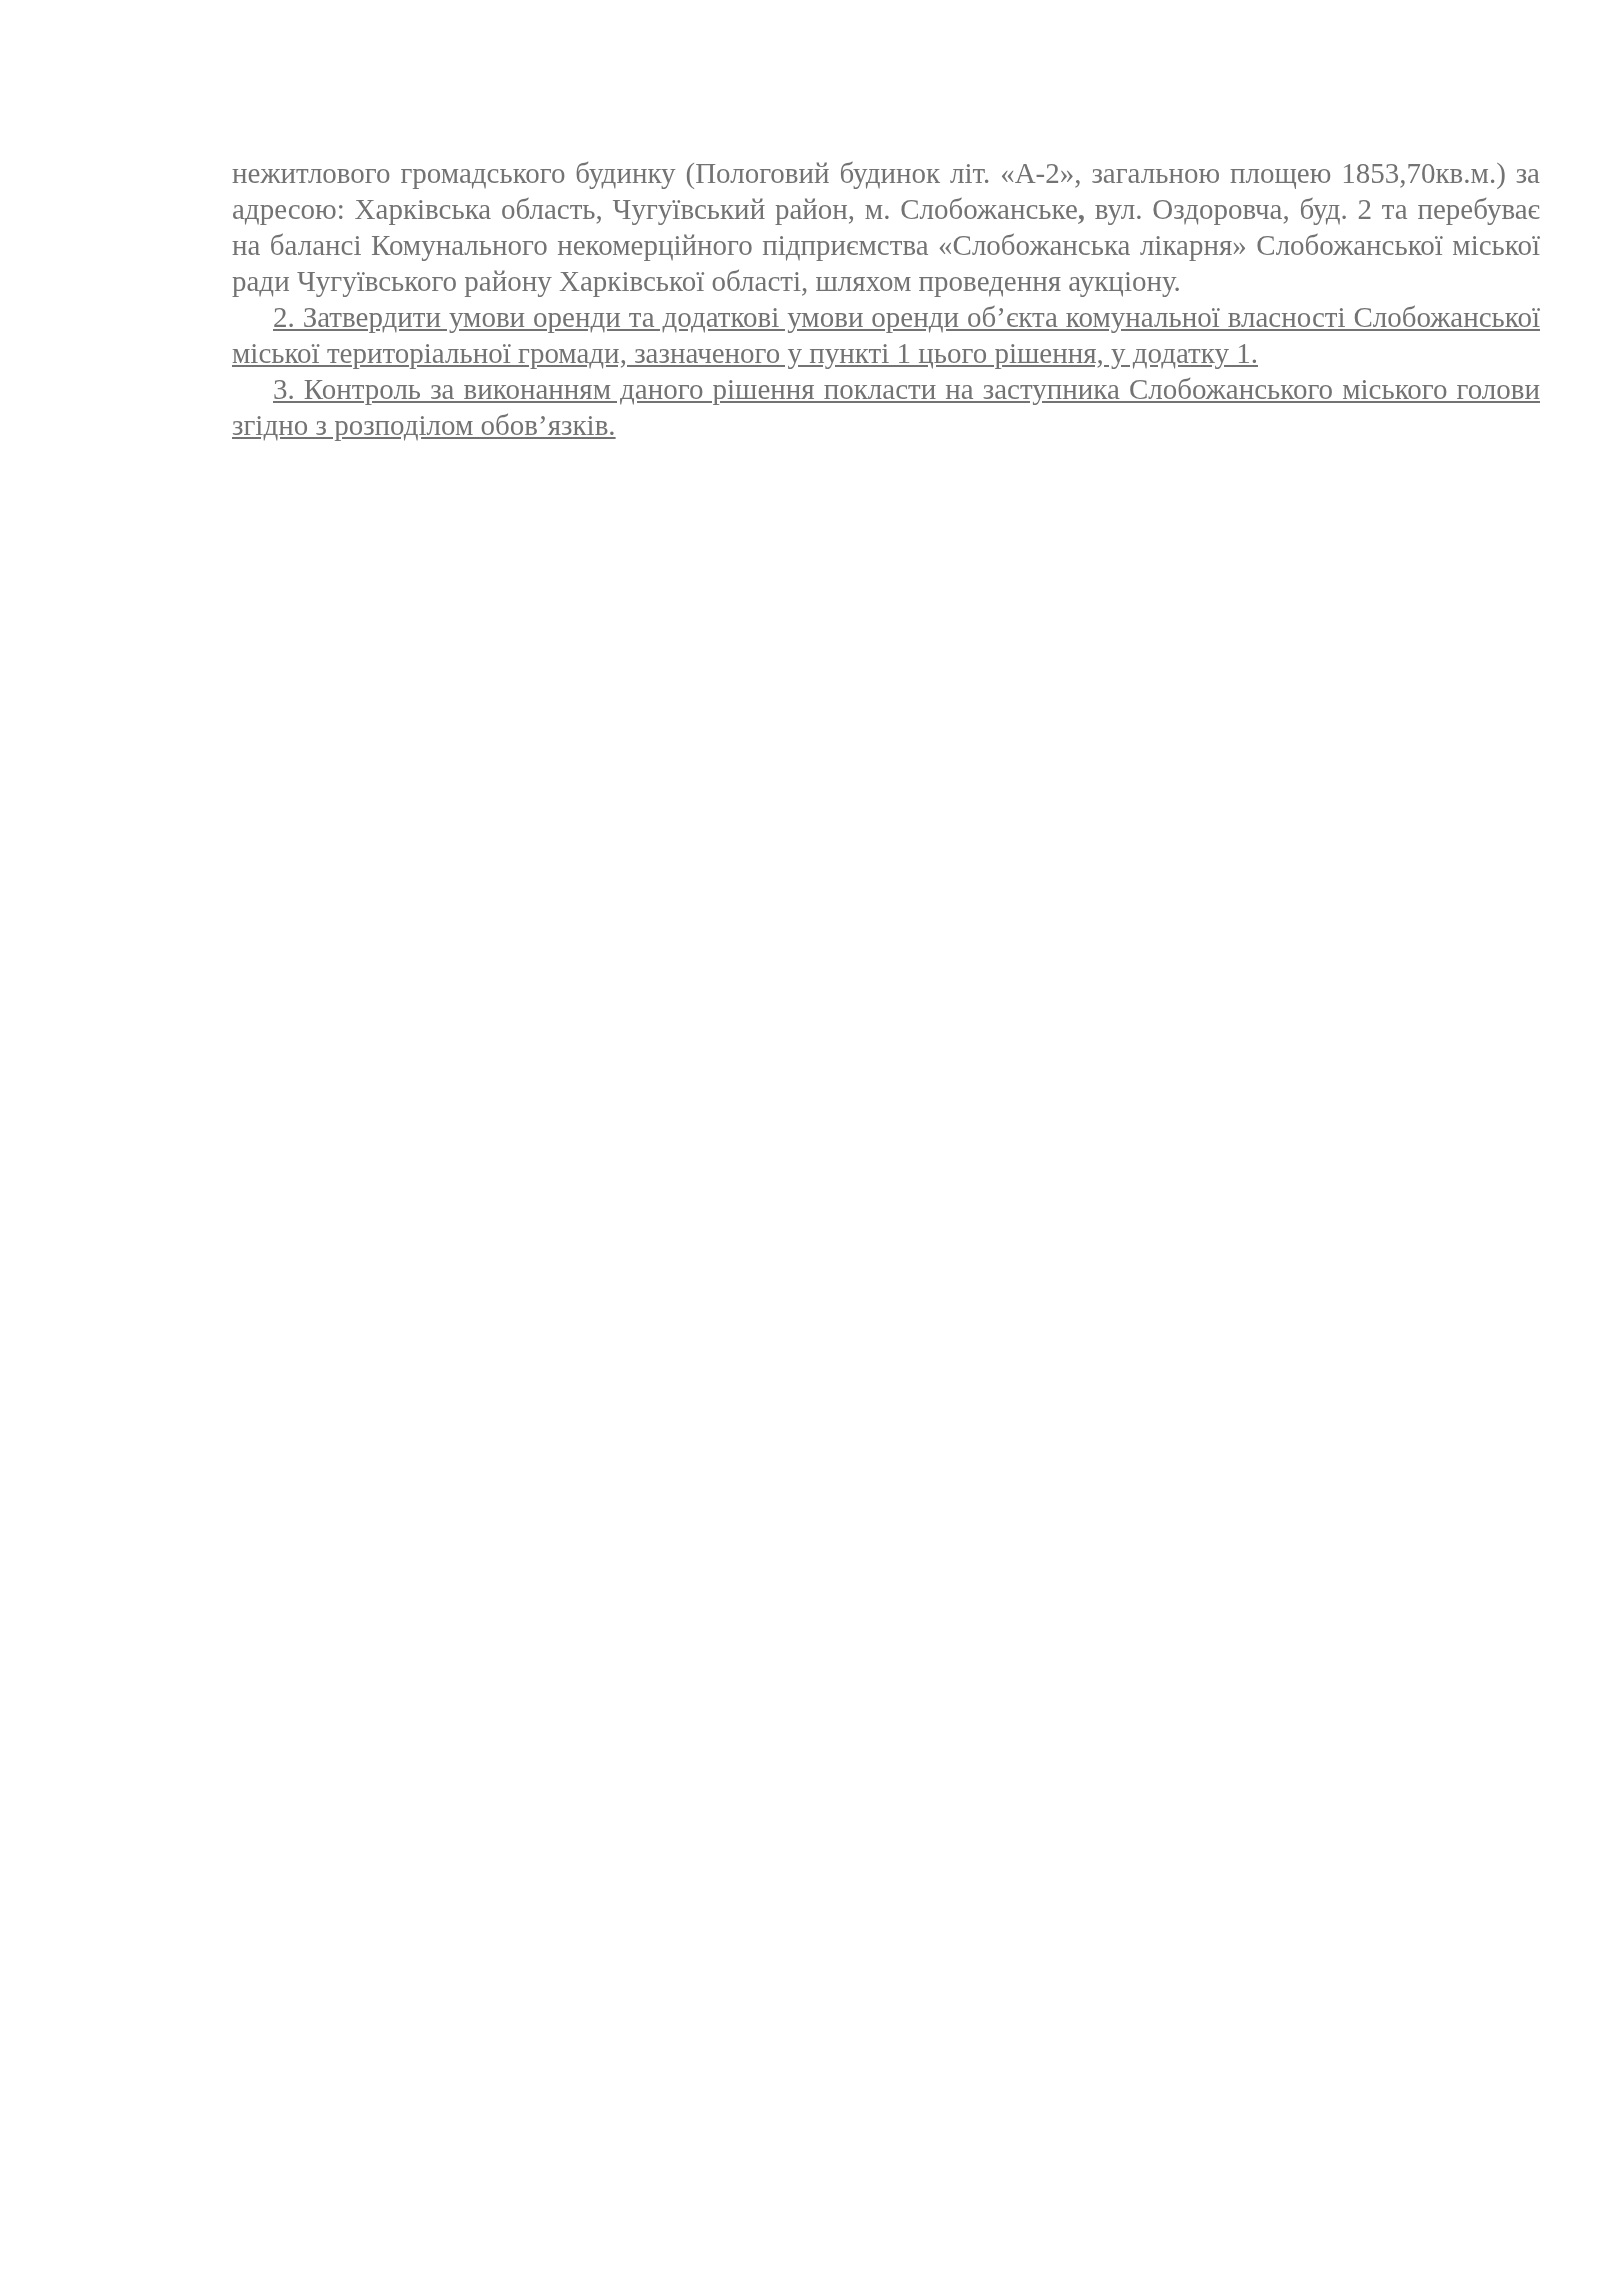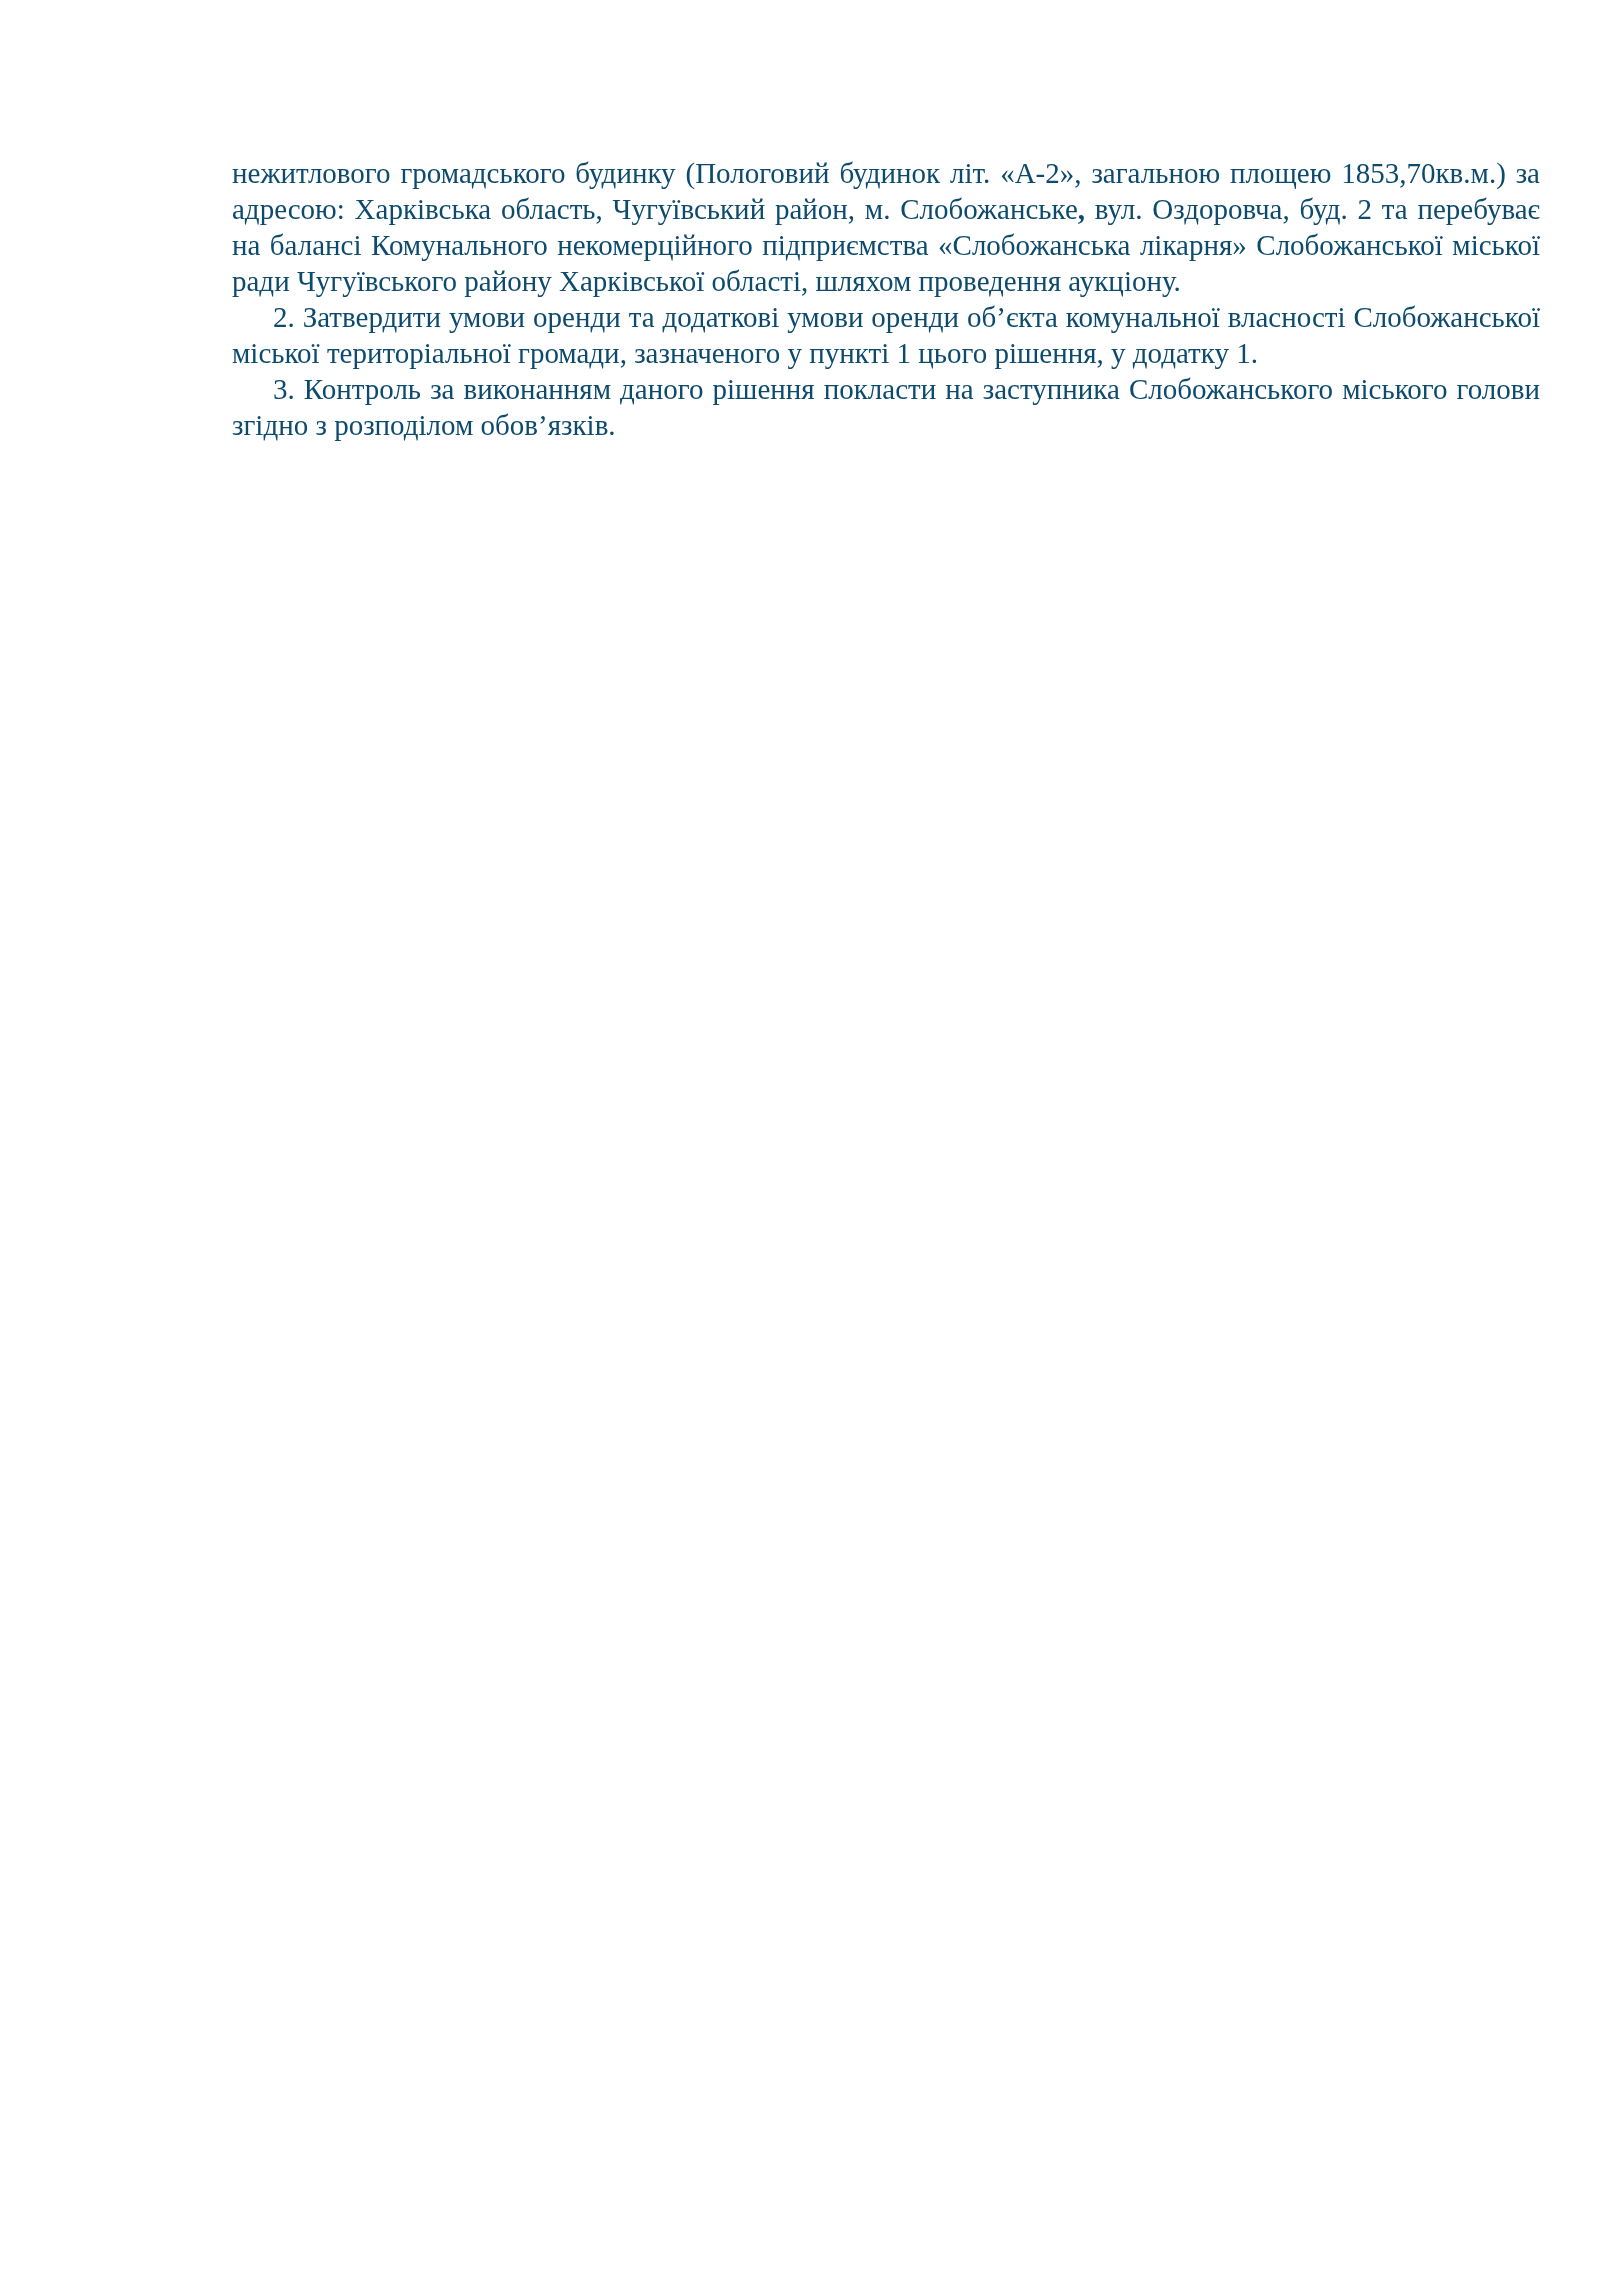--- a/index.html
+++ b/index.html
@@ -5,38 +5,39 @@
   html, body {
     margin: 0;
     padding: 0;
     background: #ffffff;
   }
   .page {
     position: relative;
     width: 1621px;
     height: 2293px;
     background: #ffffff;
-    color: #0c4a6e;
+    color: #737373;
     font-family: "Liberation Serif", serif;
     overflow: hidden;
   }
   .main-text {
     position: absolute;
     top: 155px;
     left: 232px;
     width: 1308px;
     font-size: 29px;
     line-height: 36px;
   }
   .para {
     margin: 0;
     text-align: justify;
   }
   .indent {
     text-indent: 41px;
+    text-decoration: underline;
   }
   .bold {
     font-weight: bold;
   }
   .signature {
     position: absolute;
     top: 729px;
     left: 232px;
     width: 1308px;
     height: 36px;

